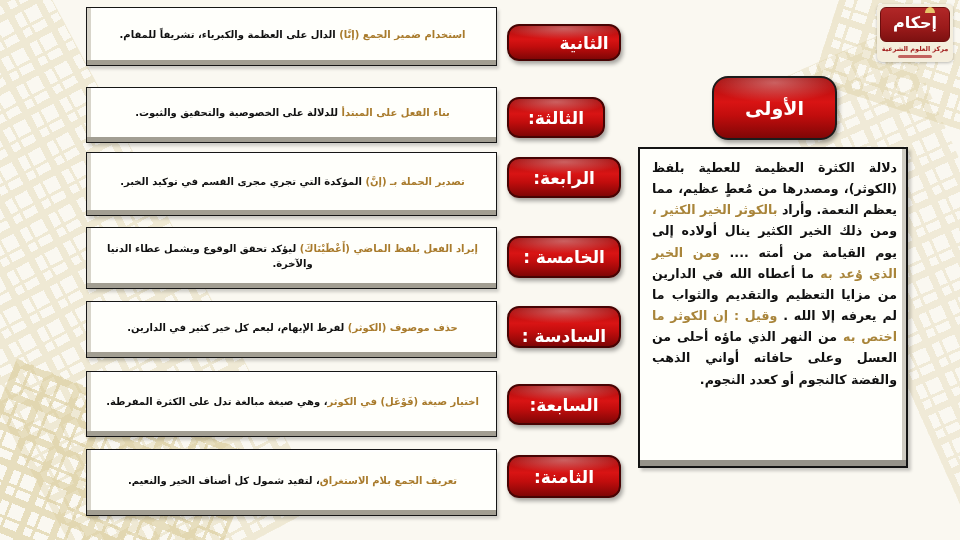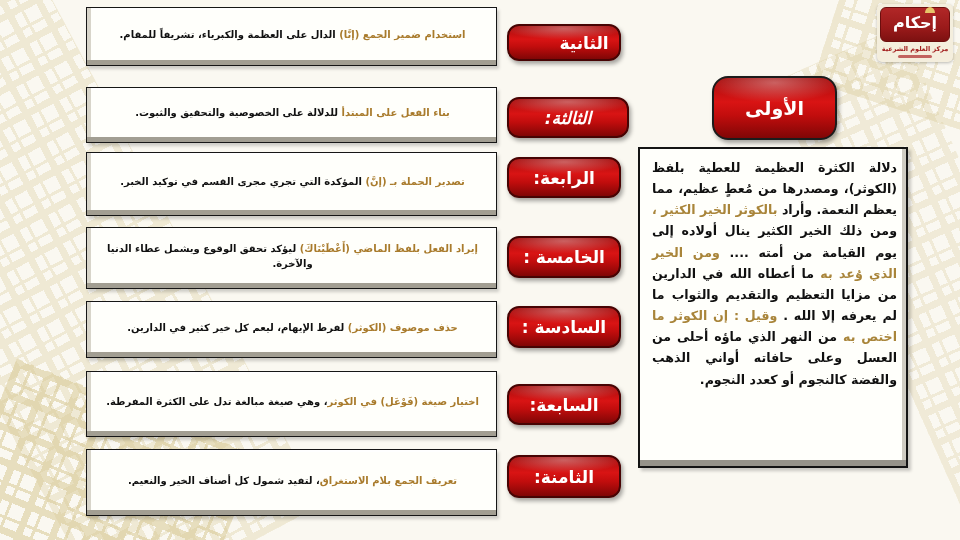--- a/index.html
+++ b/index.html
@@ -61,24 +61,24 @@
     box-shadow:2px 3px 4px rgba(0,0,0,.35);
     box-sizing:border-box;
   }
   .first-btn{
     left:712px;top:76px;width:125px;height:64px;
     border-radius:16px;
     font-size:19px;
     border:2px solid #1c1c1c;
   }
   .l1{left:507px;top:24px;width:114px;height:37px;padding-left:40px;}
-  .l2{left:507px;top:97px;width:122px;height:41px;font-style:italic;}
+  .l2{left:507px;top:97px;width:98px;height:41px;}
   .l3{left:507px;top:157px;width:114px;height:41px;}
   .l4{left:507px;top:236px;width:114px;height:42px;}
-  .l5{left:507px;top:306px;width:114px;height:42px;}
+  .l5{left:507px;top:306px;width:114px;height:42px;align-items:flex-end;}
   .l6{left:507px;top:384px;width:114px;height:41px;}
   .l7{left:507px;top:455px;width:114px;height:43px;}
 
   .b1{left:86px;top:7px;width:411px;height:59px;}
   .b2{left:86px;top:87px;width:411px;height:56px;}
   .b3{left:86px;top:152px;width:411px;height:64px;}
   .b4{left:86px;top:227px;width:411px;height:62px;}
   .b5{left:86px;top:301px;width:411px;height:57px;}
   .b6{left:86px;top:371px;width:411px;height:66px;}
   .b7{left:86px;top:449px;width:411px;height:67px;}

